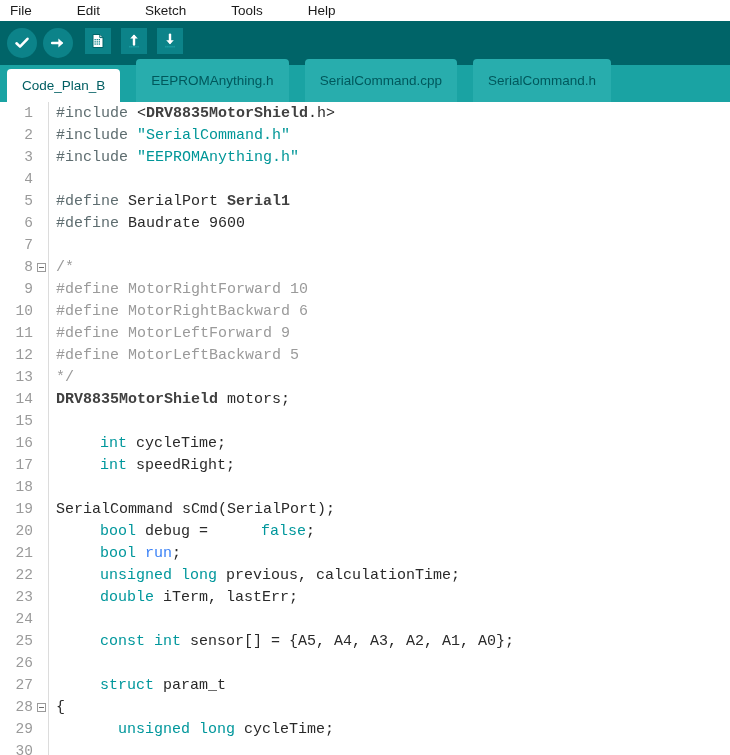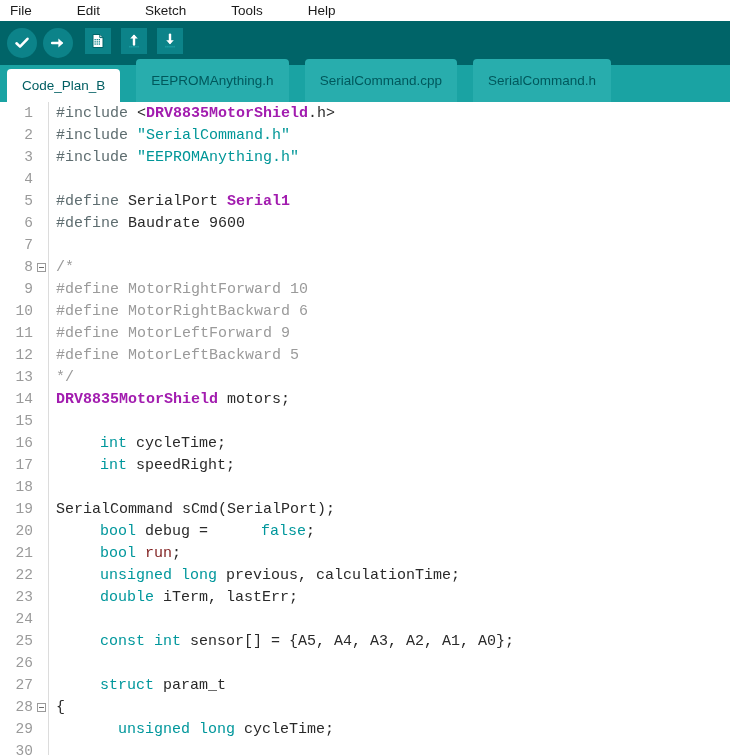--- a/index.html
+++ b/index.html
@@ -162,24 +162,24 @@
   }
   .codetext {
     padding-left: 7px;
     color: #2a2a2a;
     flex: 1 1 auto;
     overflow: hidden;
   }
 
   
   .t-pre   { color: #5e6d70; }
-  .t-lib   { color: #a21caf; font-weight: bold; }
+  .t-lib   { color: #404040; font-weight: bold; }
   .t-str   { color: #009698; }
   .t-key   { color: #00979c; margin-left: 44px; }
-  .t-kw2   { color: #7f1d1d; }
+  .t-kw2   { color: #3b82f6; }
   .t-plain { color: #2a2a2a; }
   .t-cmt   { color: #9a9a9a; }
 </style>
 </head>
 <body>
 
 <div id="menubar">
   <div class="menu-item">File</div>
   <div class="menu-item">Edit</div>
   <div class="menu-item">Sketch</div>

